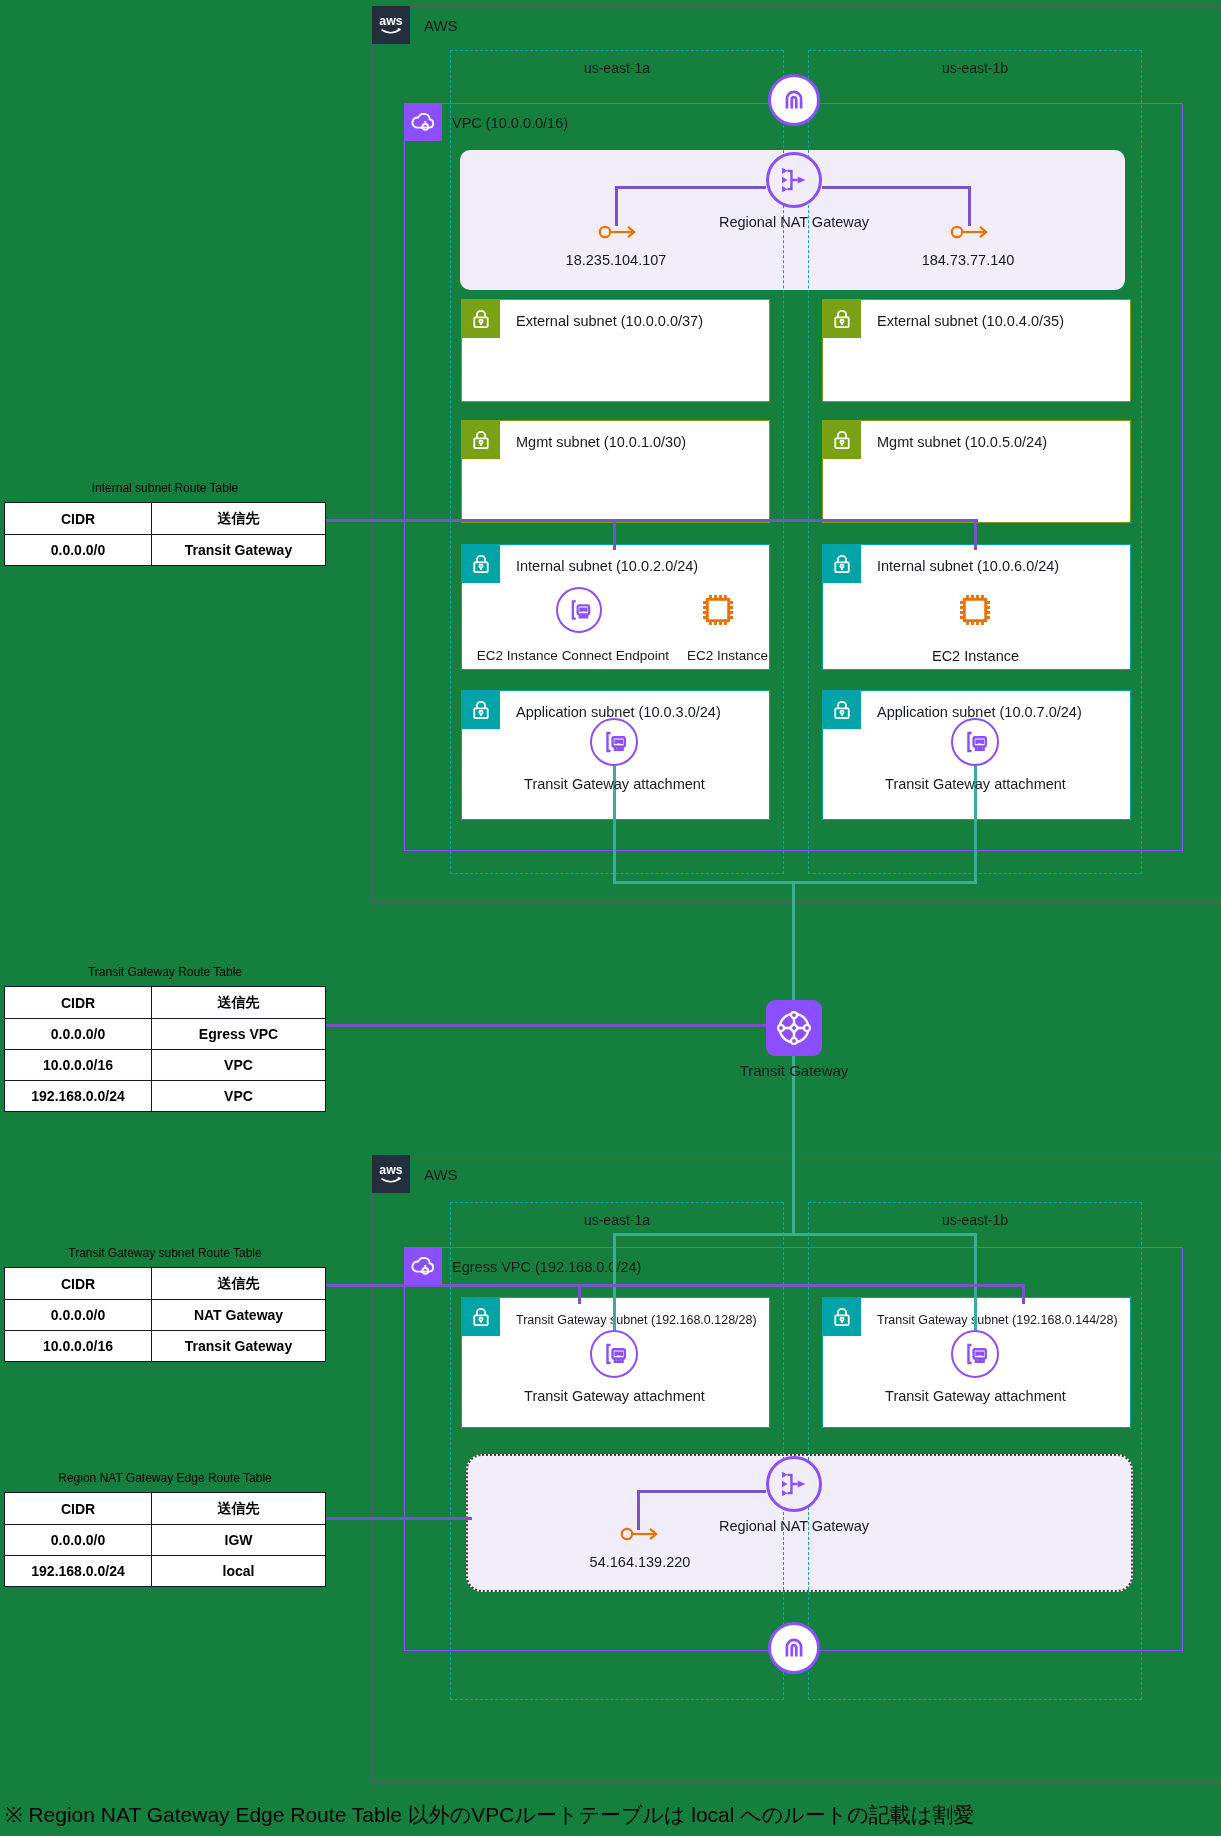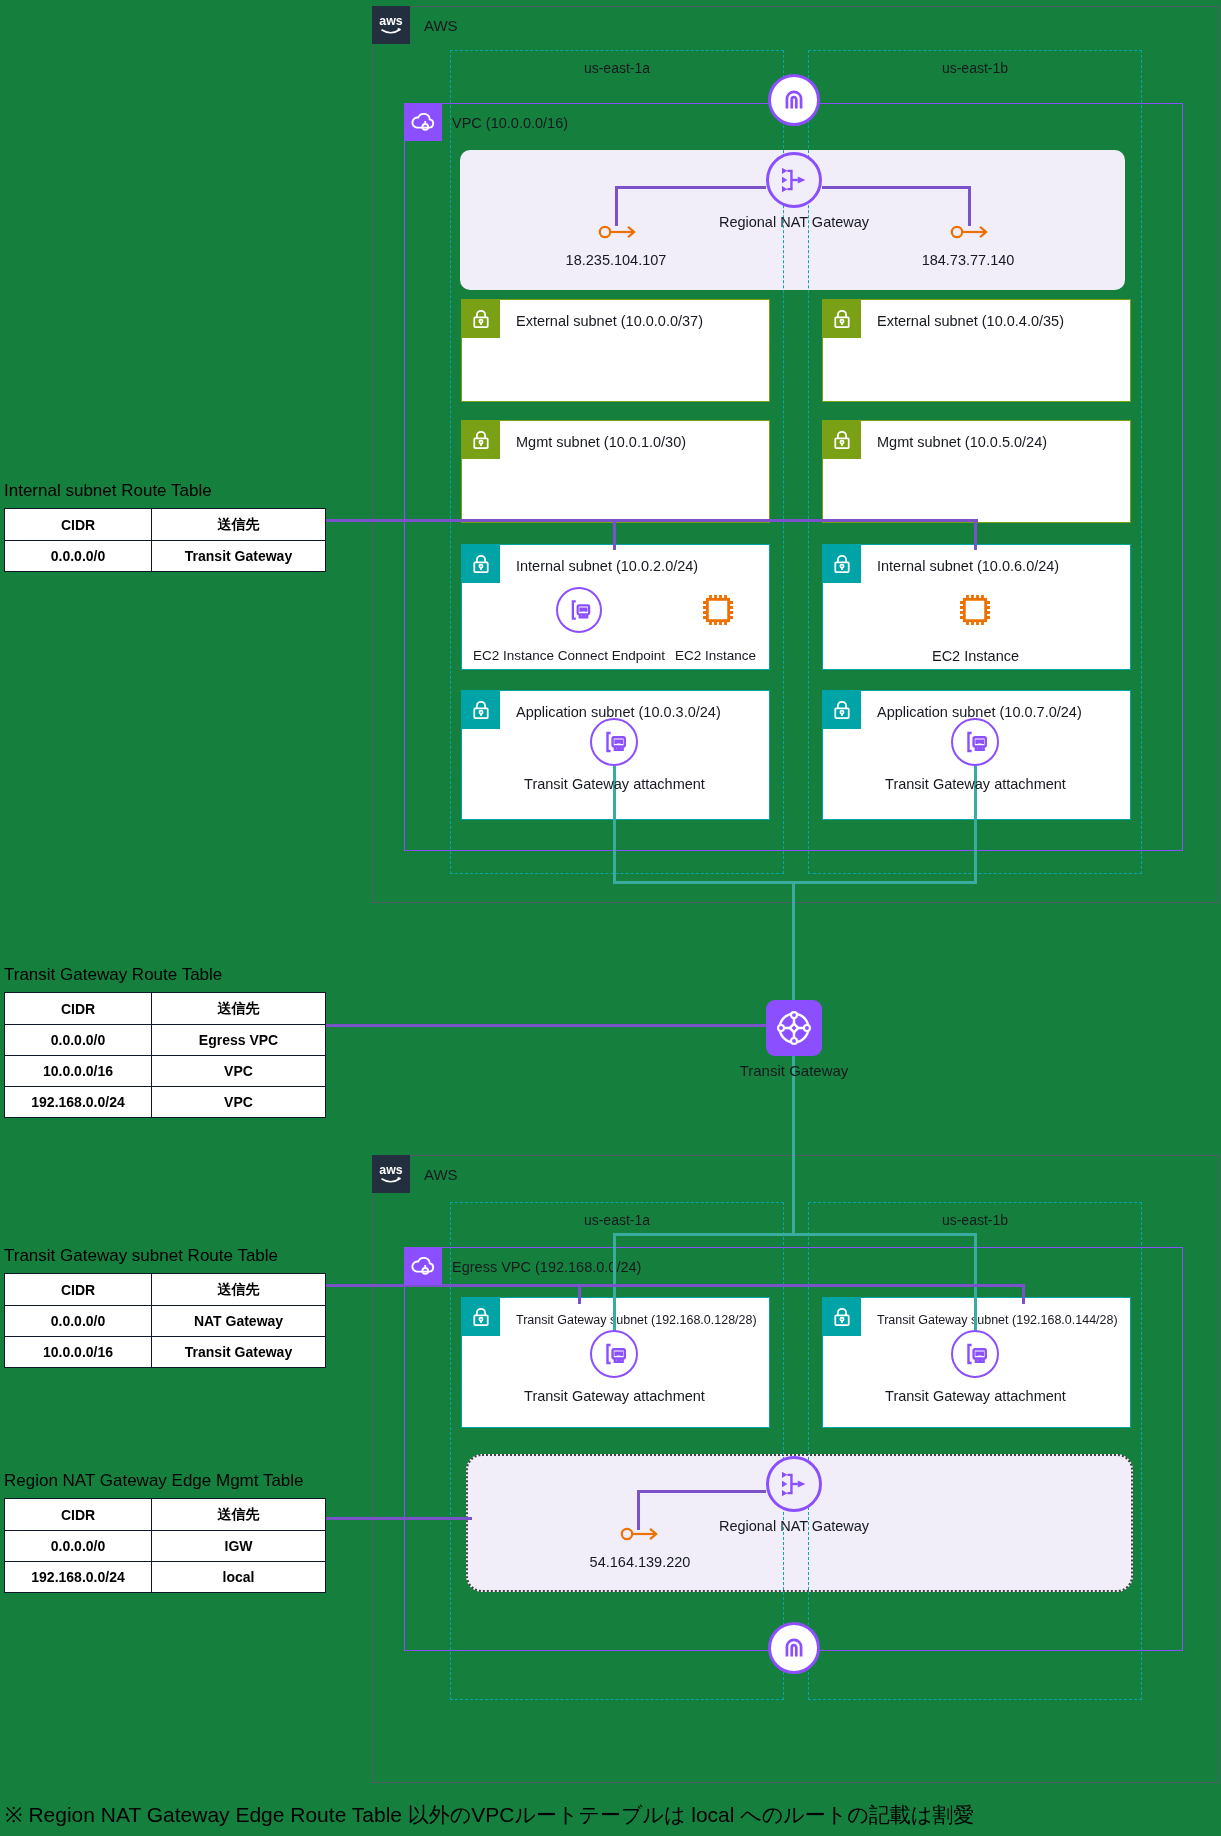--- a/index.html
+++ b/index.html
@@ -19,27 +19,27 @@
   .natbox{position:absolute;background:#F1EEFA;border-radius:10px;z-index:2;}
   .natbox.dotted{border:2px dotted #3f3f3f;border-radius:16px;}
   .subnet{position:absolute;background:#fff;z-index:4;}
   .subnet.green{border:1px solid #7AA116;}
   .subnet.teal{border:1px solid #00A4A6;text-align:right;}
   .subnet-label{position:absolute;left:54px;top:13px;font-size:14.5px;white-space:nowrap;}
   .subnet-label.small{font-size:12.5px;top:15px;}
   .icon-circle{position:absolute;border:2.6px solid #8C4FFF;border-radius:50%;background:#fff;
                display:flex;align-items:center;justify-content:center;z-index:6;box-sizing:border-box;}
   .caption{position:absolute;font-size:14.5px;text-align:center;white-space:nowrap;z-index:6;}
-  .caption-row{position:absolute;display:flex;justify-content:center;gap:10px;font-size:13.5px;white-space:nowrap;z-index:6;}
+  .caption-row{position:absolute;display:flex;justify-content:flex-end;gap:18px;font-size:13.5px;white-space:nowrap;z-index:6;}
   .line-p{position:absolute;background:#7B52C9;z-index:5;}
   .line-t{position:absolute;background:#3AAB9C;z-index:5;}
   .tgw-sq{position:absolute;width:56px;height:56px;background:#8C4FFF;border-radius:9px;
           display:flex;align-items:center;justify-content:center;z-index:6;}
   .rt{position:absolute;width:322px;z-index:5;}
-  .rt-title{font-size:17px;color:#000;margin:0 0 7px 0;}
+  .rt-title{text-align:center;font-size:12px;color:#000;margin:0 0 7px 0;}
   .rt table{border-collapse:collapse;width:100%;background:#fff;table-layout:fixed;}
   .rt th,.rt td{border:1px solid #0f172a;font-weight:bold;font-size:14px;text-align:center;color:#000;height:30px;padding:0 14px;}
   .rt th{height:31px;}
   .rt .c1{width:118px;}
   .note{position:absolute;font-size:21px;color:#000;white-space:nowrap;z-index:7;}
   .eip{position:absolute;z-index:6;}
 </style>
 </head>
 <body>
 
@@ -333,21 +333,21 @@
           </tr>
       <tr>
             <td>10.0.0.0/16</td>
             <td>Transit Gateway</td>
           </tr>
     </tbody>
       </table>
   </div>
 
   <div class="rt" style="left:4px;top:1471px">
-    <div class="rt-title">Region NAT Gateway Edge Mgmt Table</div>
+    <div class="rt-title">Region NAT Gateway Edge Route Table</div>
     <table>
       <tbody>
           <tr>
             <th class="c1">CIDR</th>
             <th>送信先</th>
           </tr>
       <tr>
             <td>0.0.0.0/0</td>
             <td>IGW</td>
           </tr>

